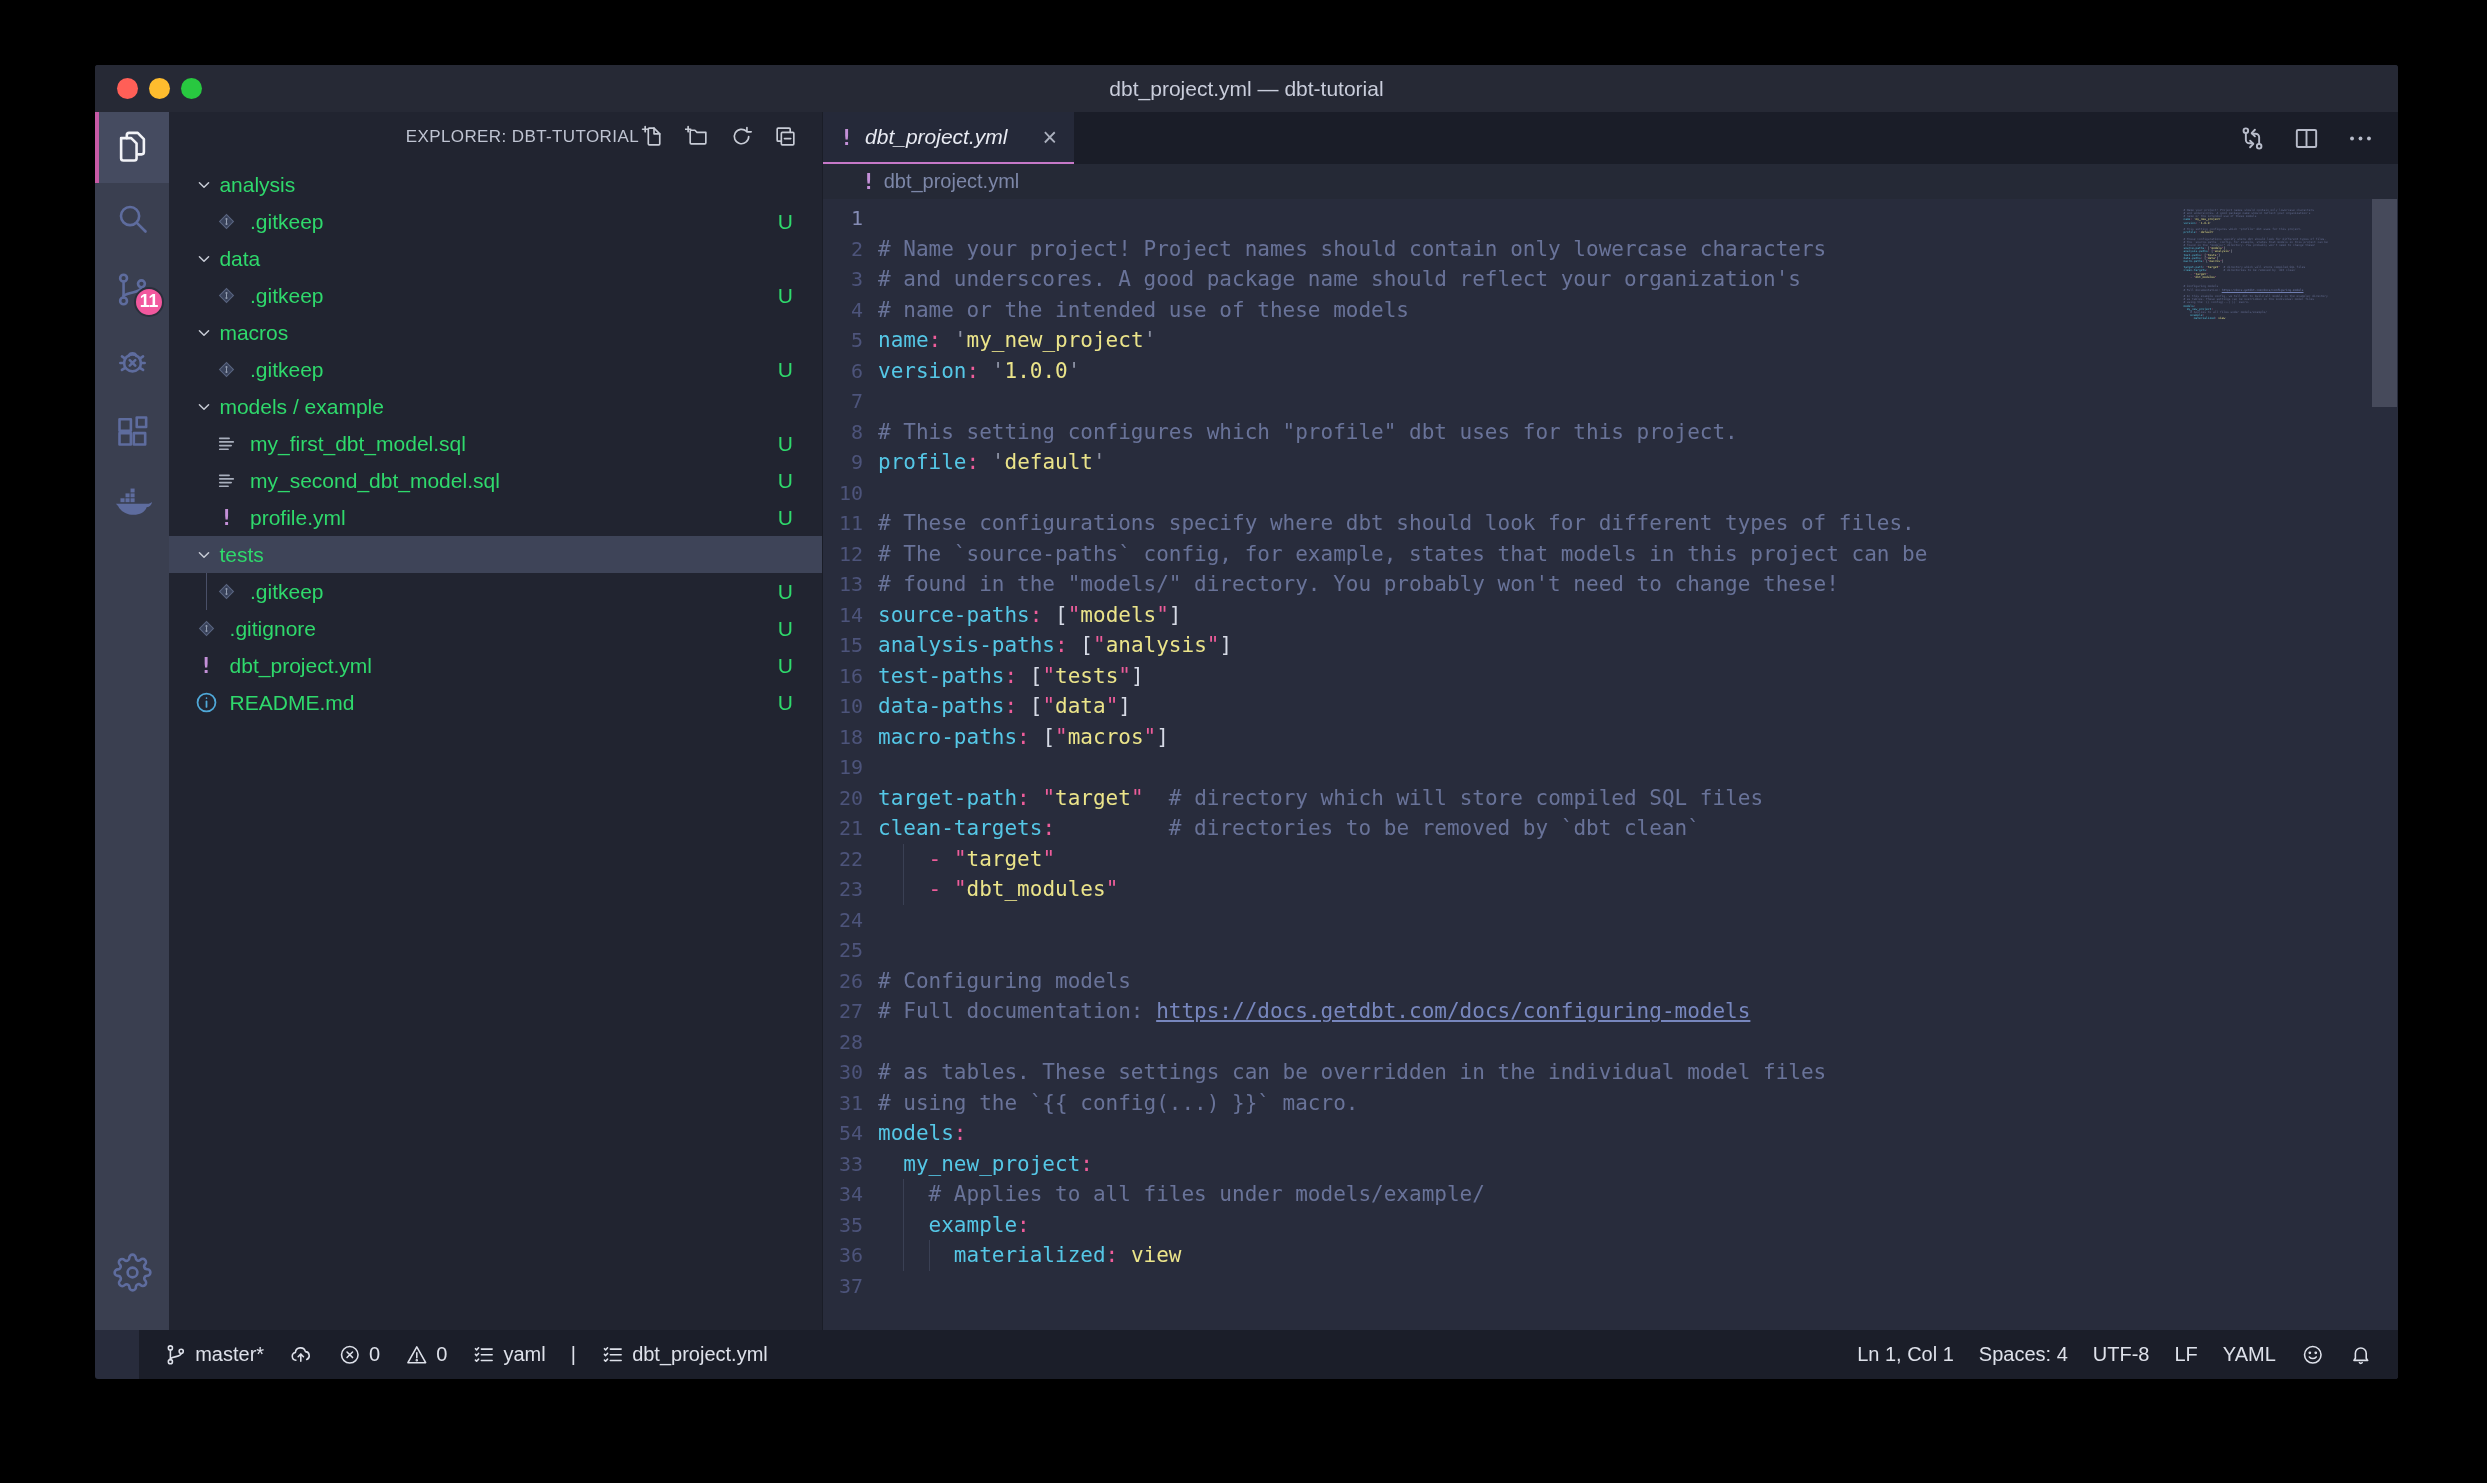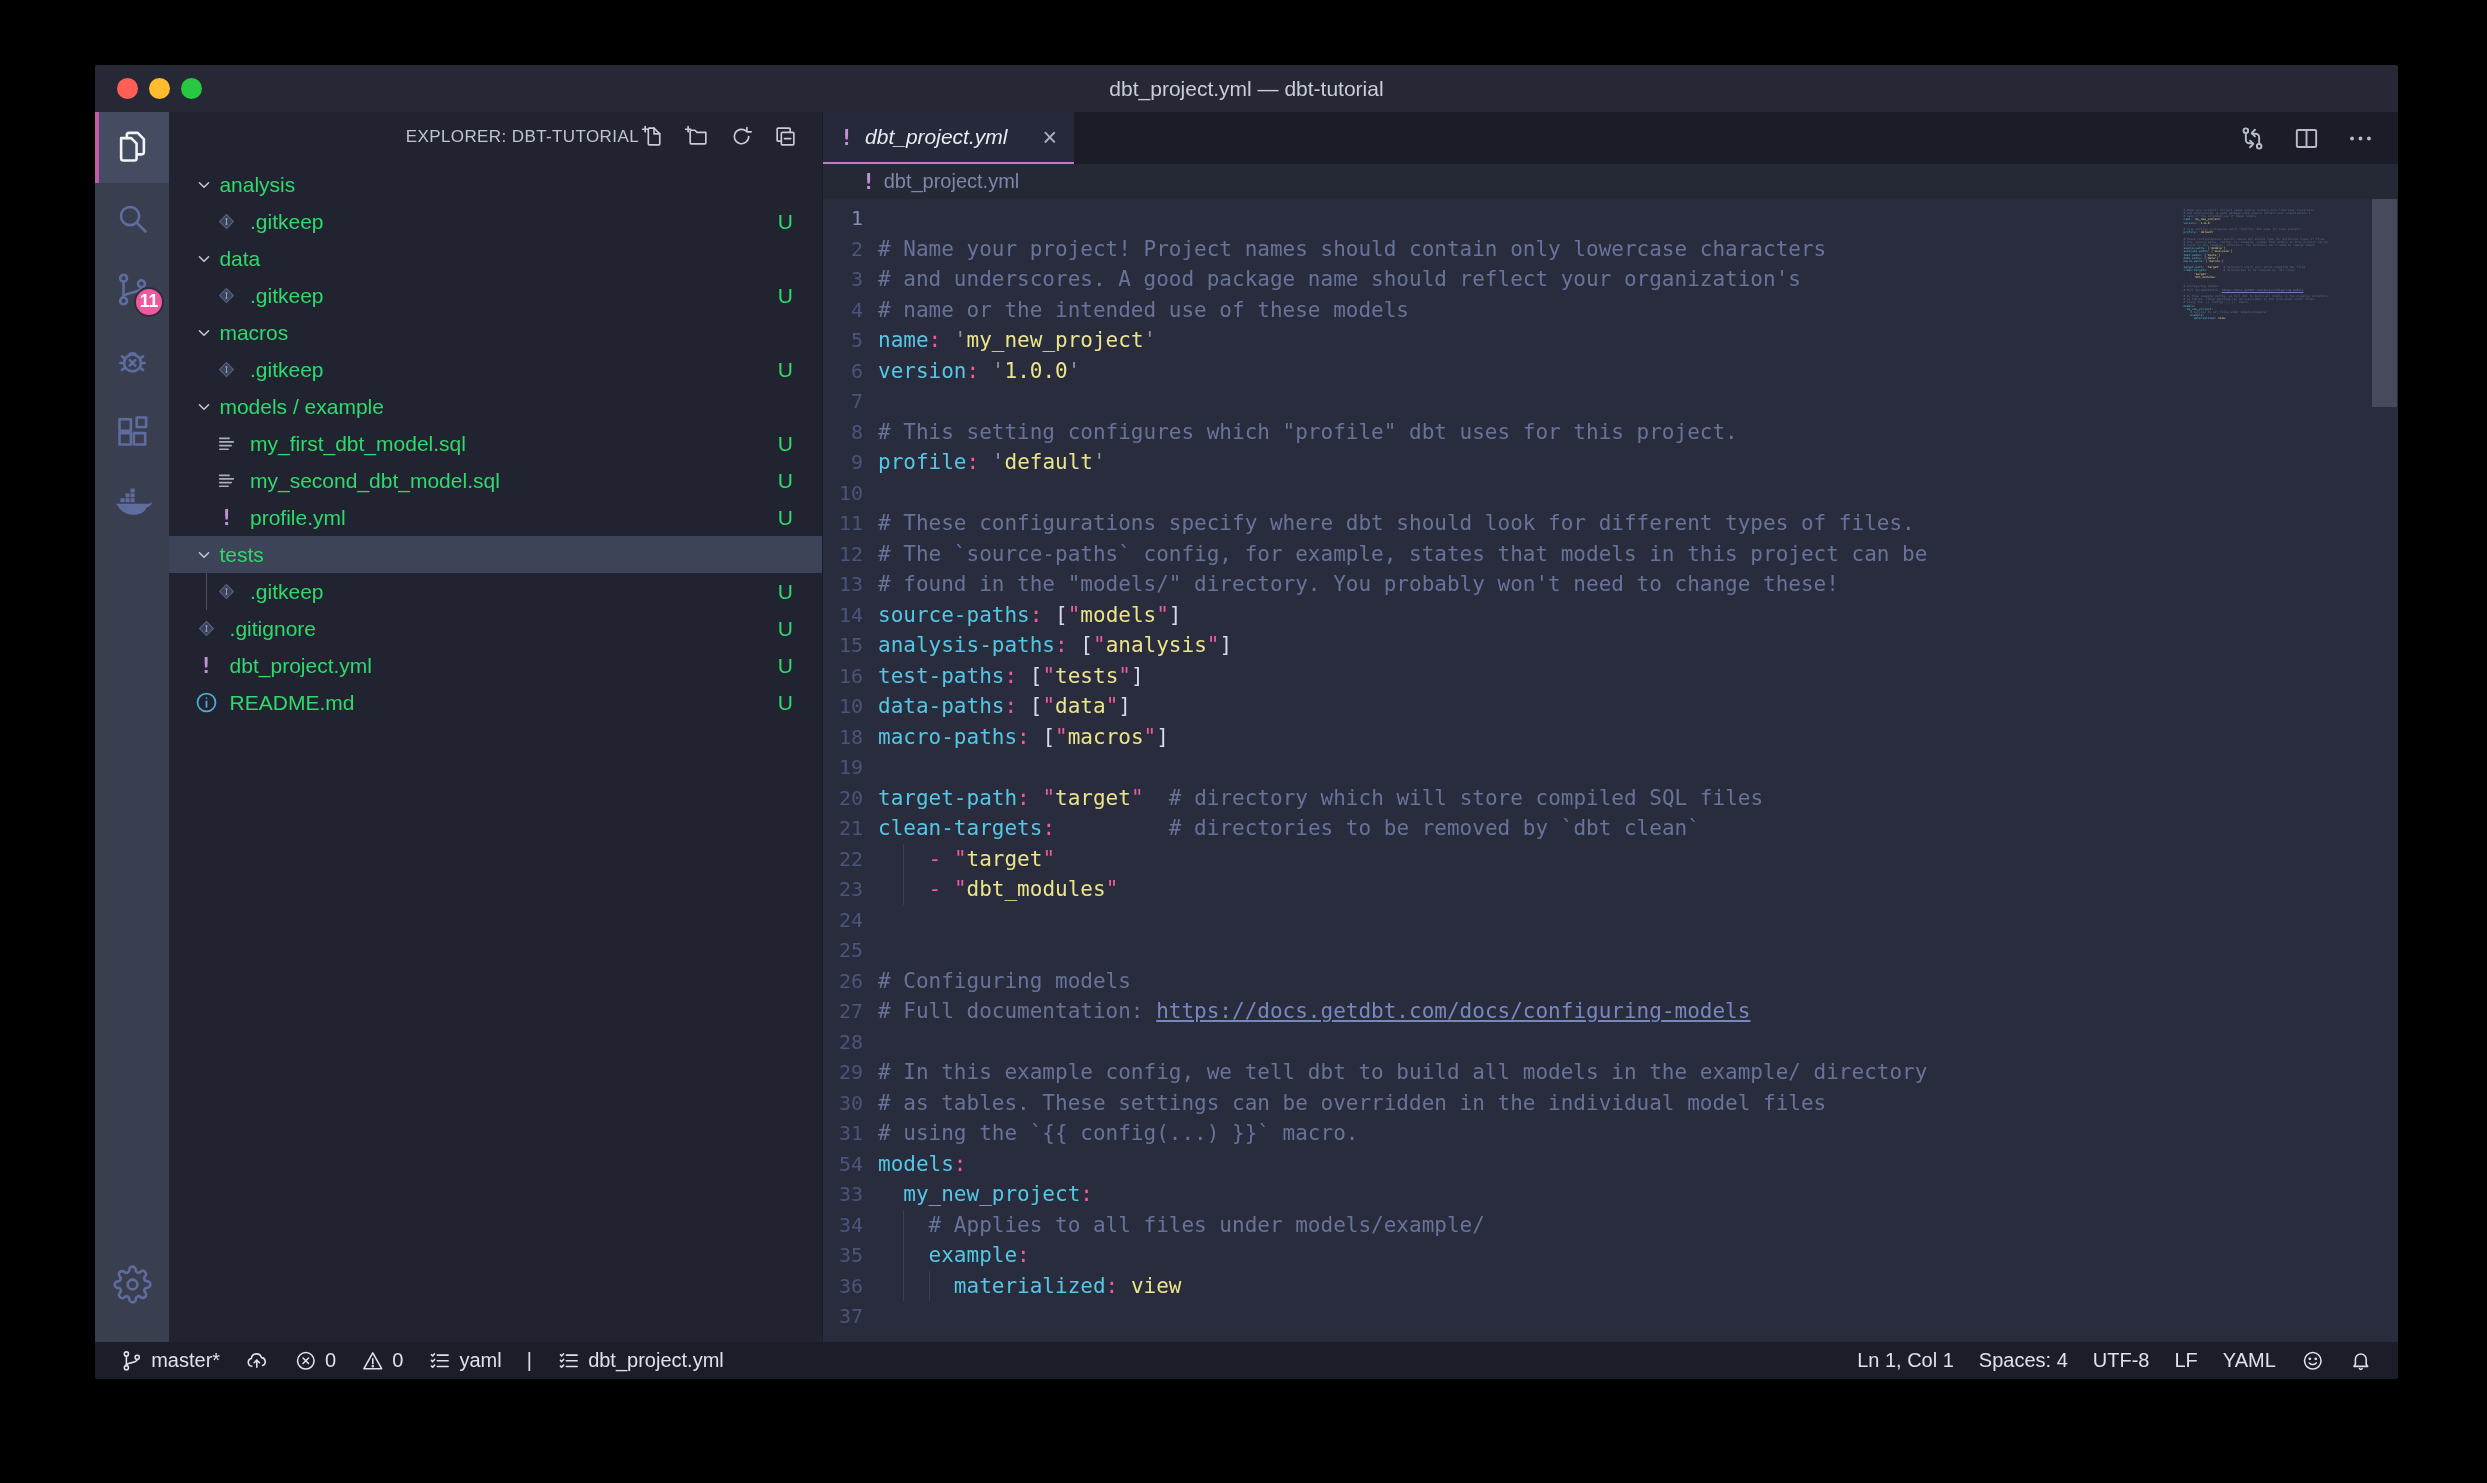--- a/index.html
+++ b/index.html
@@ -75,21 +75,21 @@
   .tok-b{color:var(--tok-bracket,#D6DAE6);}
   .tok-t{color:#C8CCD8;}
   .tok-l{color:var(--tok-link,#7887BE);text-decoration:underline;cursor:pointer;}
   
   .minimap{position:absolute;top:6.7px;right:29px;width:189px;overflow:hidden;font-family:"DejaVu Sans Mono",monospace;
     font-size:2.9px;opacity:.9;cursor:pointer;}
   .minimap .cl{height:3.2px;line-height:3.2px;}
   .minimap .cl-text{margin-left:3.4px;}
   .vscroll{position:absolute;right:0.8px;top:-18.5px;width:25px;height:226px;background:rgba(95,100,116,.55);cursor:pointer;}
   
-  .statusbar{height:37px;background:#1B1E29;display:flex;align-items:center;color:#DEE1EA;font-size:20px;flex:0 0 auto;padding:0 25px;}
+  .statusbar{height:49px;background:#1B1E29;display:flex;align-items:center;color:#DEE1EA;font-size:20px;flex:0 0 auto;padding:0 25px;margin-left:44px;}
   .st-left,.st-right{display:flex;align-items:center;gap:25px;}
   .st-right{margin-left:auto;}
   .st-item{display:flex;align-items:center;gap:7.6px;cursor:pointer;white-space:nowrap;}
   .st-item svg{width:23.6px;height:23.6px;}
   .st-sep{color:#DEE1EA;}
   svg{display:block;}
 </style>
 </head>
 <body>
 
@@ -436,21 +436,20 @@
             <div class="cl"><span class="cl-num">19</span><span class="cl-text"></span></div>
             <div class="cl"><span class="cl-num">20</span><span class="cl-text"><span class="tok-k">target-path</span><span class="tok-p">:</span><span class="tok-t"> </span><span class="tok-p">"</span><span class="tok-s">target</span><span class="tok-p">"</span><span class="tok-t">  </span><span class="tok-c"># directory which will store compiled SQL files</span></span></div>
             <div class="cl"><span class="cl-num">21</span><span class="cl-text"><span class="tok-k">clean-targets</span><span class="tok-p">:</span><span class="tok-t">         </span><span class="tok-c"># directories to be removed by `dbt clean`</span></span></div>
             <div class="cl"><span class="cl-num">22</span><span class="cl-text"><span class="guide" style="left: 2ch;"></span><span class="tok-t">    </span><span class="tok-p">-</span><span class="tok-t"> </span><span class="tok-p">"</span><span class="tok-s">target</span><span class="tok-p">"</span></span></div>
             <div class="cl"><span class="cl-num">23</span><span class="cl-text"><span class="guide" style="left: 2ch;"></span><span class="tok-t">    </span><span class="tok-p">-</span><span class="tok-t"> </span><span class="tok-p">"</span><span class="tok-s">dbt_modules</span><span class="tok-p">"</span></span></div>
             <div class="cl"><span class="cl-num">24</span><span class="cl-text"></span></div>
             <div class="cl"><span class="cl-num">25</span><span class="cl-text"></span></div>
             <div class="cl"><span class="cl-num">26</span><span class="cl-text"><span class="tok-c"># Configuring models</span></span></div>
             <div class="cl"><span class="cl-num">27</span><span class="cl-text"><span class="tok-c"># Full documentation: </span><span class="tok-l">https://docs.getdbt.com/docs/configuring-models</span></span></div>
             <div class="cl"><span class="cl-num">28</span><span class="cl-text"></span></div>
-            <div class="cl"><span class="cl-num">29</span><span class="cl-text"><span class="tok-c"># In this example config, we tell dbt to build all models in the example/ directory</span></span></div>
             <div class="cl"><span class="cl-num">30</span><span class="cl-text"><span class="tok-c"># as tables. These settings can be overridden in the individual model files</span></span></div>
             <div class="cl"><span class="cl-num">31</span><span class="cl-text"><span class="tok-c"># using the `{{ config(...) }}` macro.</span></span></div>
             <div class="cl"><span class="cl-num">54</span><span class="cl-text"><span class="tok-k">models</span><span class="tok-p">:</span></span></div>
             <div class="cl"><span class="cl-num">33</span><span class="cl-text"><span class="tok-t">  </span><span class="tok-k">my_new_project</span><span class="tok-p">:</span></span></div>
             <div class="cl"><span class="cl-num">34</span><span class="cl-text"><span class="guide" style="left: 2ch;"></span><span class="tok-t">    </span><span class="tok-c"># Applies to all files under models/example/</span></span></div>
             <div class="cl"><span class="cl-num">35</span><span class="cl-text"><span class="guide" style="left: 2ch;"></span><span class="tok-t">    </span><span class="tok-k">example</span><span class="tok-p">:</span></span></div>
             <div class="cl"><span class="cl-num">36</span><span class="cl-text"><span class="guide" style="left: 2ch;"></span><span class="guide" style="left: 4ch;"></span><span class="tok-t">      </span><span class="tok-k">materialized</span><span class="tok-p">:</span><span class="tok-t"> </span><span class="tok-s">view</span></span></div>
             <div class="cl"><span class="cl-num">37</span><span class="cl-text"></span></div>
           </div>
         <div class="minimap" id="minimap">

